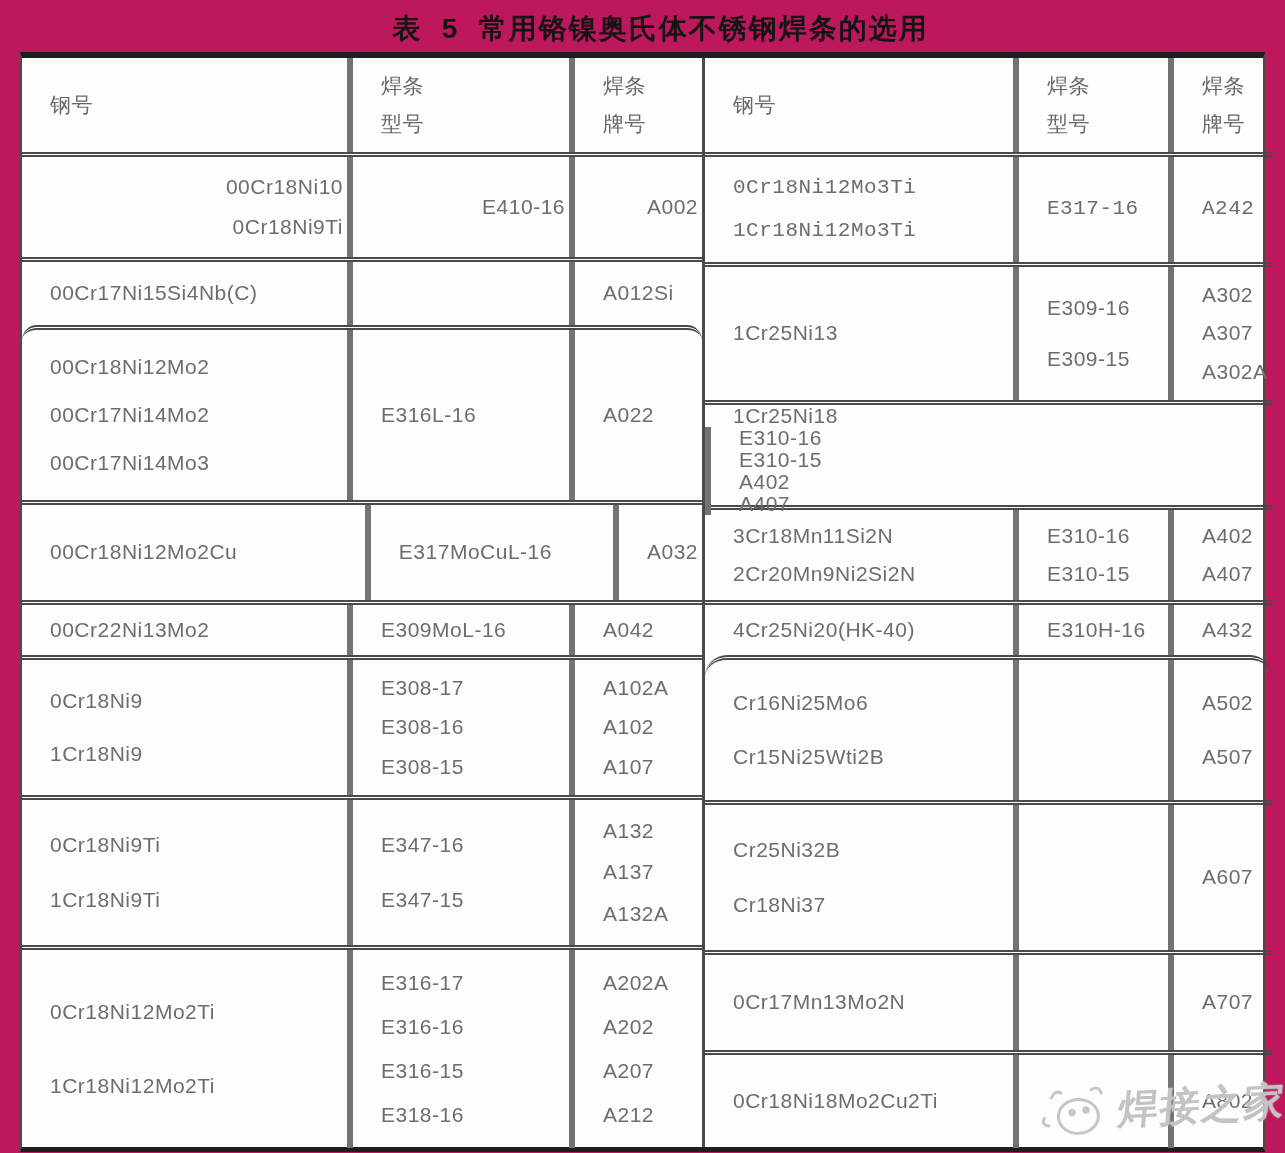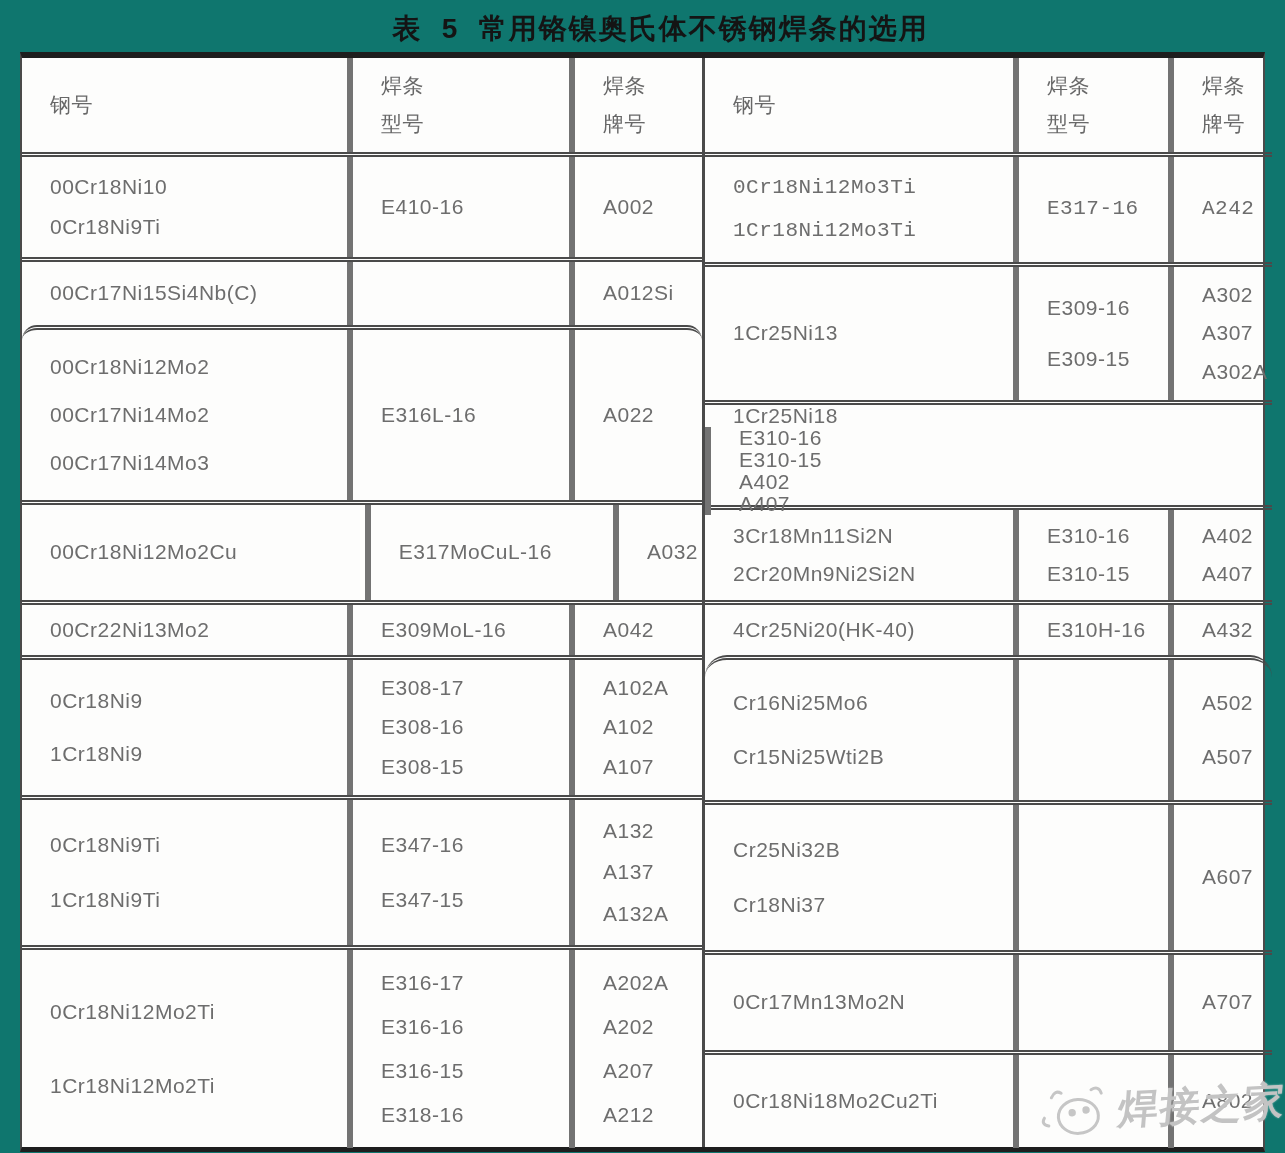--- a/index.html
+++ b/index.html
@@ -1,19 +1,19 @@
 <!DOCTYPE html>
 <html><head>
 <meta charset="utf-8">
 <style>
   html,body{margin:0;padding:0;background:#ffffff;}
   .page{
     position:relative;
     width:1285px;height:1153px;
-    background:#0f766e;
+    background:#be185d;
     font-family:"Liberation Sans","DejaVu Sans",sans-serif;
     overflow:hidden;
   }
   .title{
     position:absolute;top:10px;left:0;width:100%;
     text-align:center;
     font-size:28px;font-weight:bold;color:#141414;
     letter-spacing:2px;white-space:pre;
     transform:translateX(18px);
   }
@@ -74,21 +74,21 @@
         <div class="hcell c2">
           <div class="ln">焊条</div>
           <div class="ln">型号</div>
         </div>
         <div class="hcell c3">
           <div class="ln">焊条</div>
           <div class="ln">牌号</div>
         </div>
       </div>
       <div id="left-body">
-          <div class="row" style="height: 105px;">
+          <div class="row" style="height: 105px; text-align: right;">
             <div class="cell c1">
               <div class="ln">00Cr18Ni10</div>
               <div class="ln">0Cr18Ni9Ti</div>
             </div>
             <div class="cell c2">
               <div class="ln">E410-16</div>
             </div>
             <div class="cell c3">
               <div class="ln">A002</div>
             </div>

